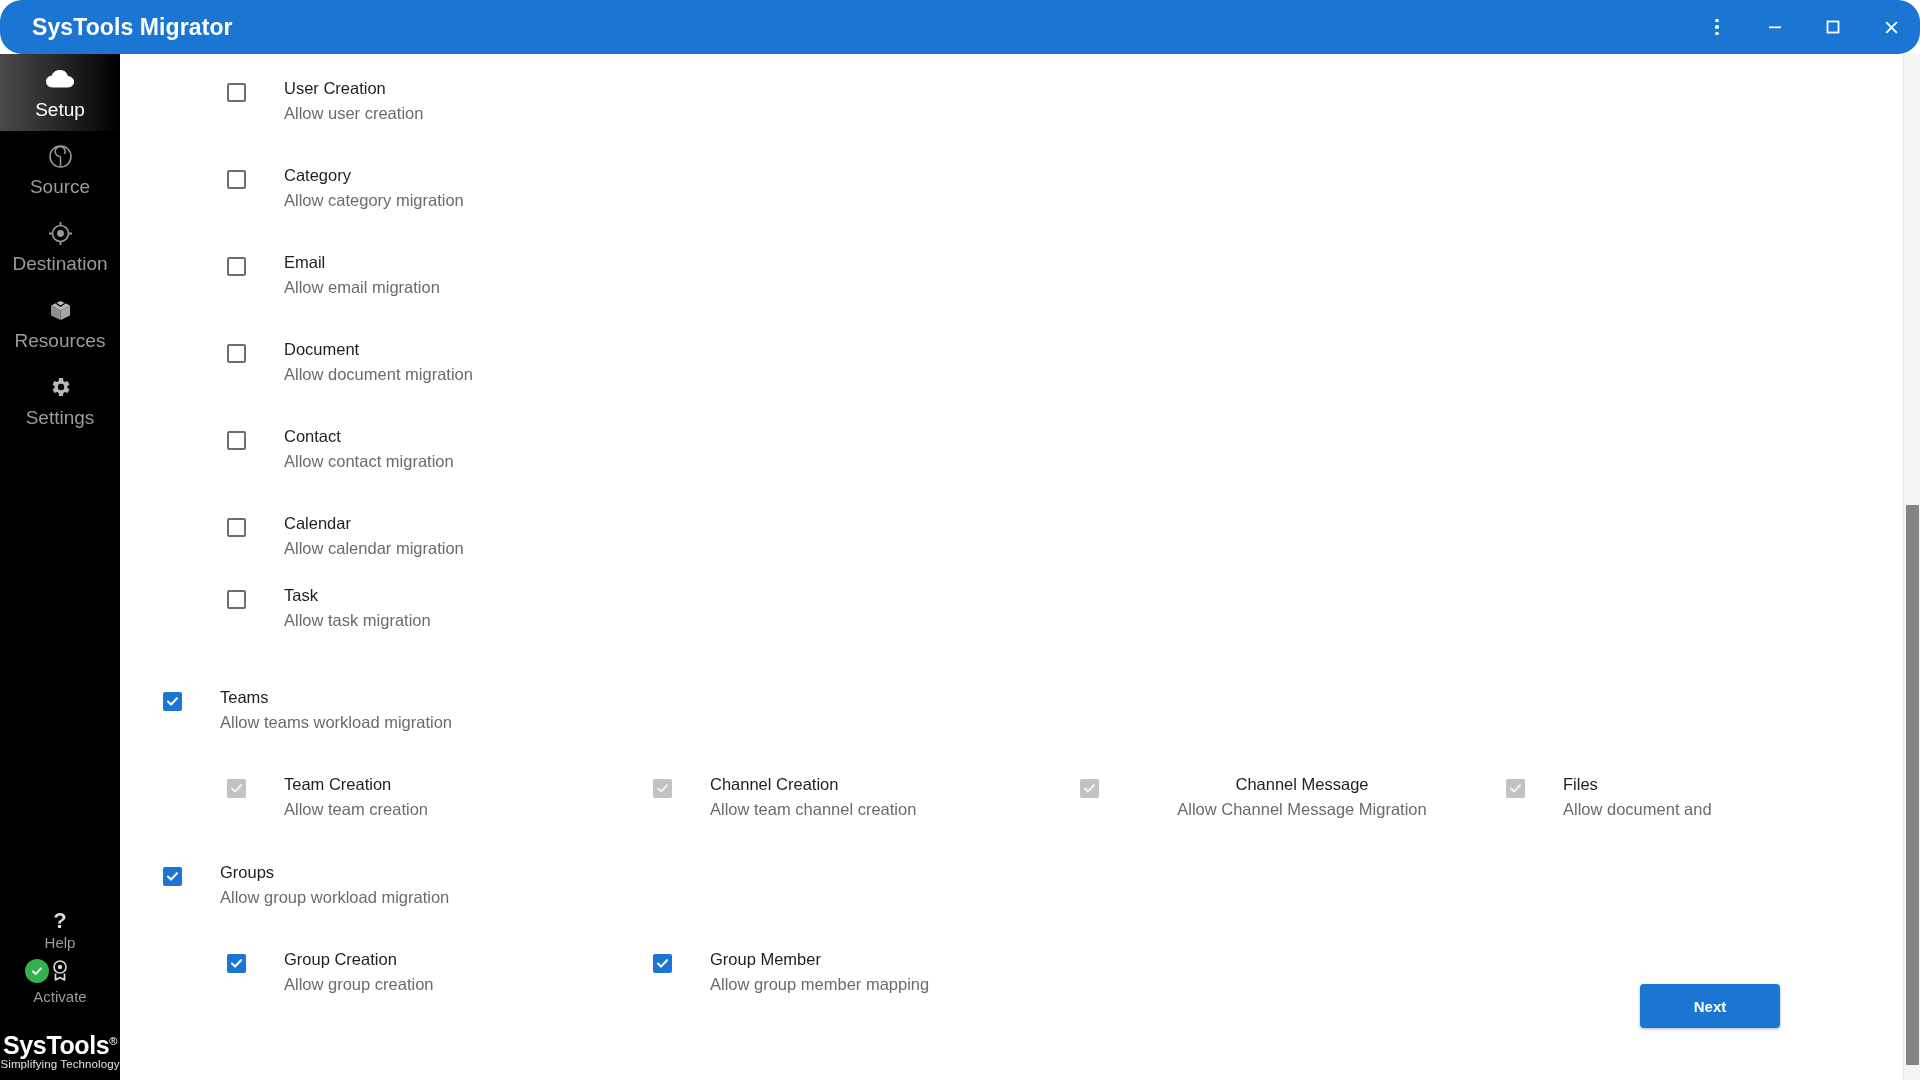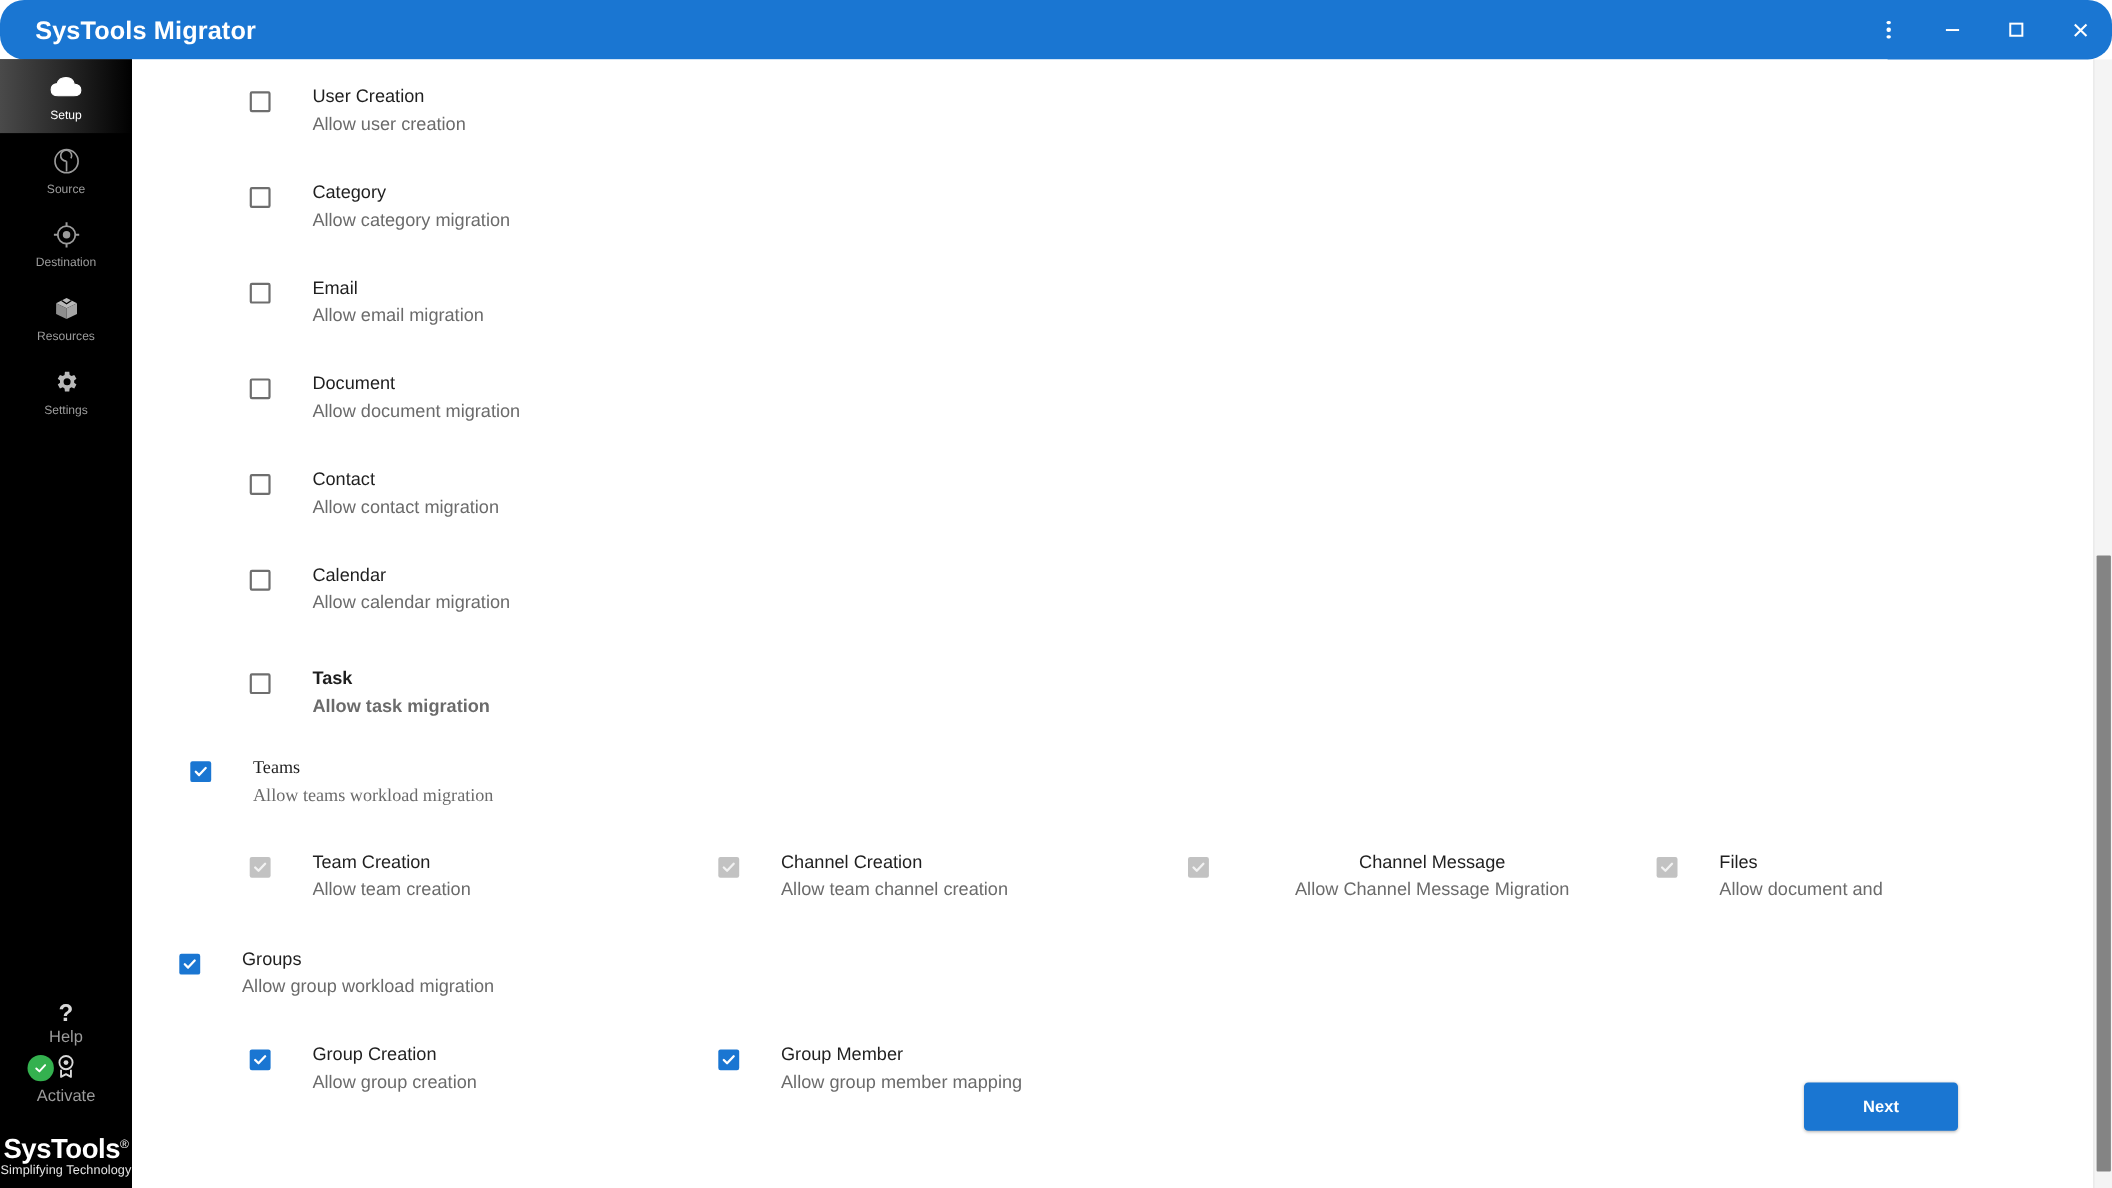--- a/index.html
+++ b/index.html
@@ -44,21 +44,21 @@
     display: flex; flex-direction: column;
     align-items: center;
     z-index: 5;
   }
   .nav-item {
     width: 120px;
     padding: 12px 0 10px 0;
     display: flex; flex-direction: column;
     align-items: center; justify-content: center;
     color: #9b9b9b;
-    font-size: 11px;
+    font-size: 19px;
     gap: 7px;
   }
   .nav-item.active {
     background: linear-gradient(to right, #4a4a4a 0%, #2a2a2a 45%, #000000 100%);
     color: #ffffff;
   }
   .nav-item .nav-icon { height: 26px; display: flex; align-items: center; justify-content: center; }
   .nav-item .nav-icon svg { display: block; }
   .nav-item.active .nav-icon svg { fill: #ffffff; stroke: #ffffff; }
 
@@ -306,29 +306,29 @@
     </div>
 
     <div class="row" style="left:107px; top:460px;">
       <span class="cb unchecked"></span>
       <span class="labels" style="margin-left:38px;">
         <div class="lbl-title">Calendar</div>
         <div class="lbl-sub">Allow calendar migration</div>
       </span>
     </div>
 
-    <div class="row" style="left:107px; top:554px;font-weight:bold;">
+    <div class="row" style="left:107px; top:532px;">
       <span class="cb unchecked"></span>
       <span class="labels" style="margin-left:38px;">
         <div class="lbl-title">Task</div>
         <div class="lbl-sub">Allow task migration</div>
       </span>
     </div>
 
-    <div class="row" style="left:53px; top:634px;font-family:Liberation Serif, serif;">
+    <div class="row" style="left:43px; top:634px;">
       <span class="cb checked">
         <svg width="15" height="15" viewBox="0 0 15 15">
             <path d="M3 7.6 L6 10.6 L12 4.2" fill="none" stroke="#fff" stroke-width="2.1" stroke-linecap="round" stroke-linejoin="round"></path>
           </svg>
       </span>
       <span class="labels" style="margin-left:38px;">
         <div class="lbl-title">Teams</div>
         <div class="lbl-sub">Allow teams workload migration</div>
       </span>
     </div>

